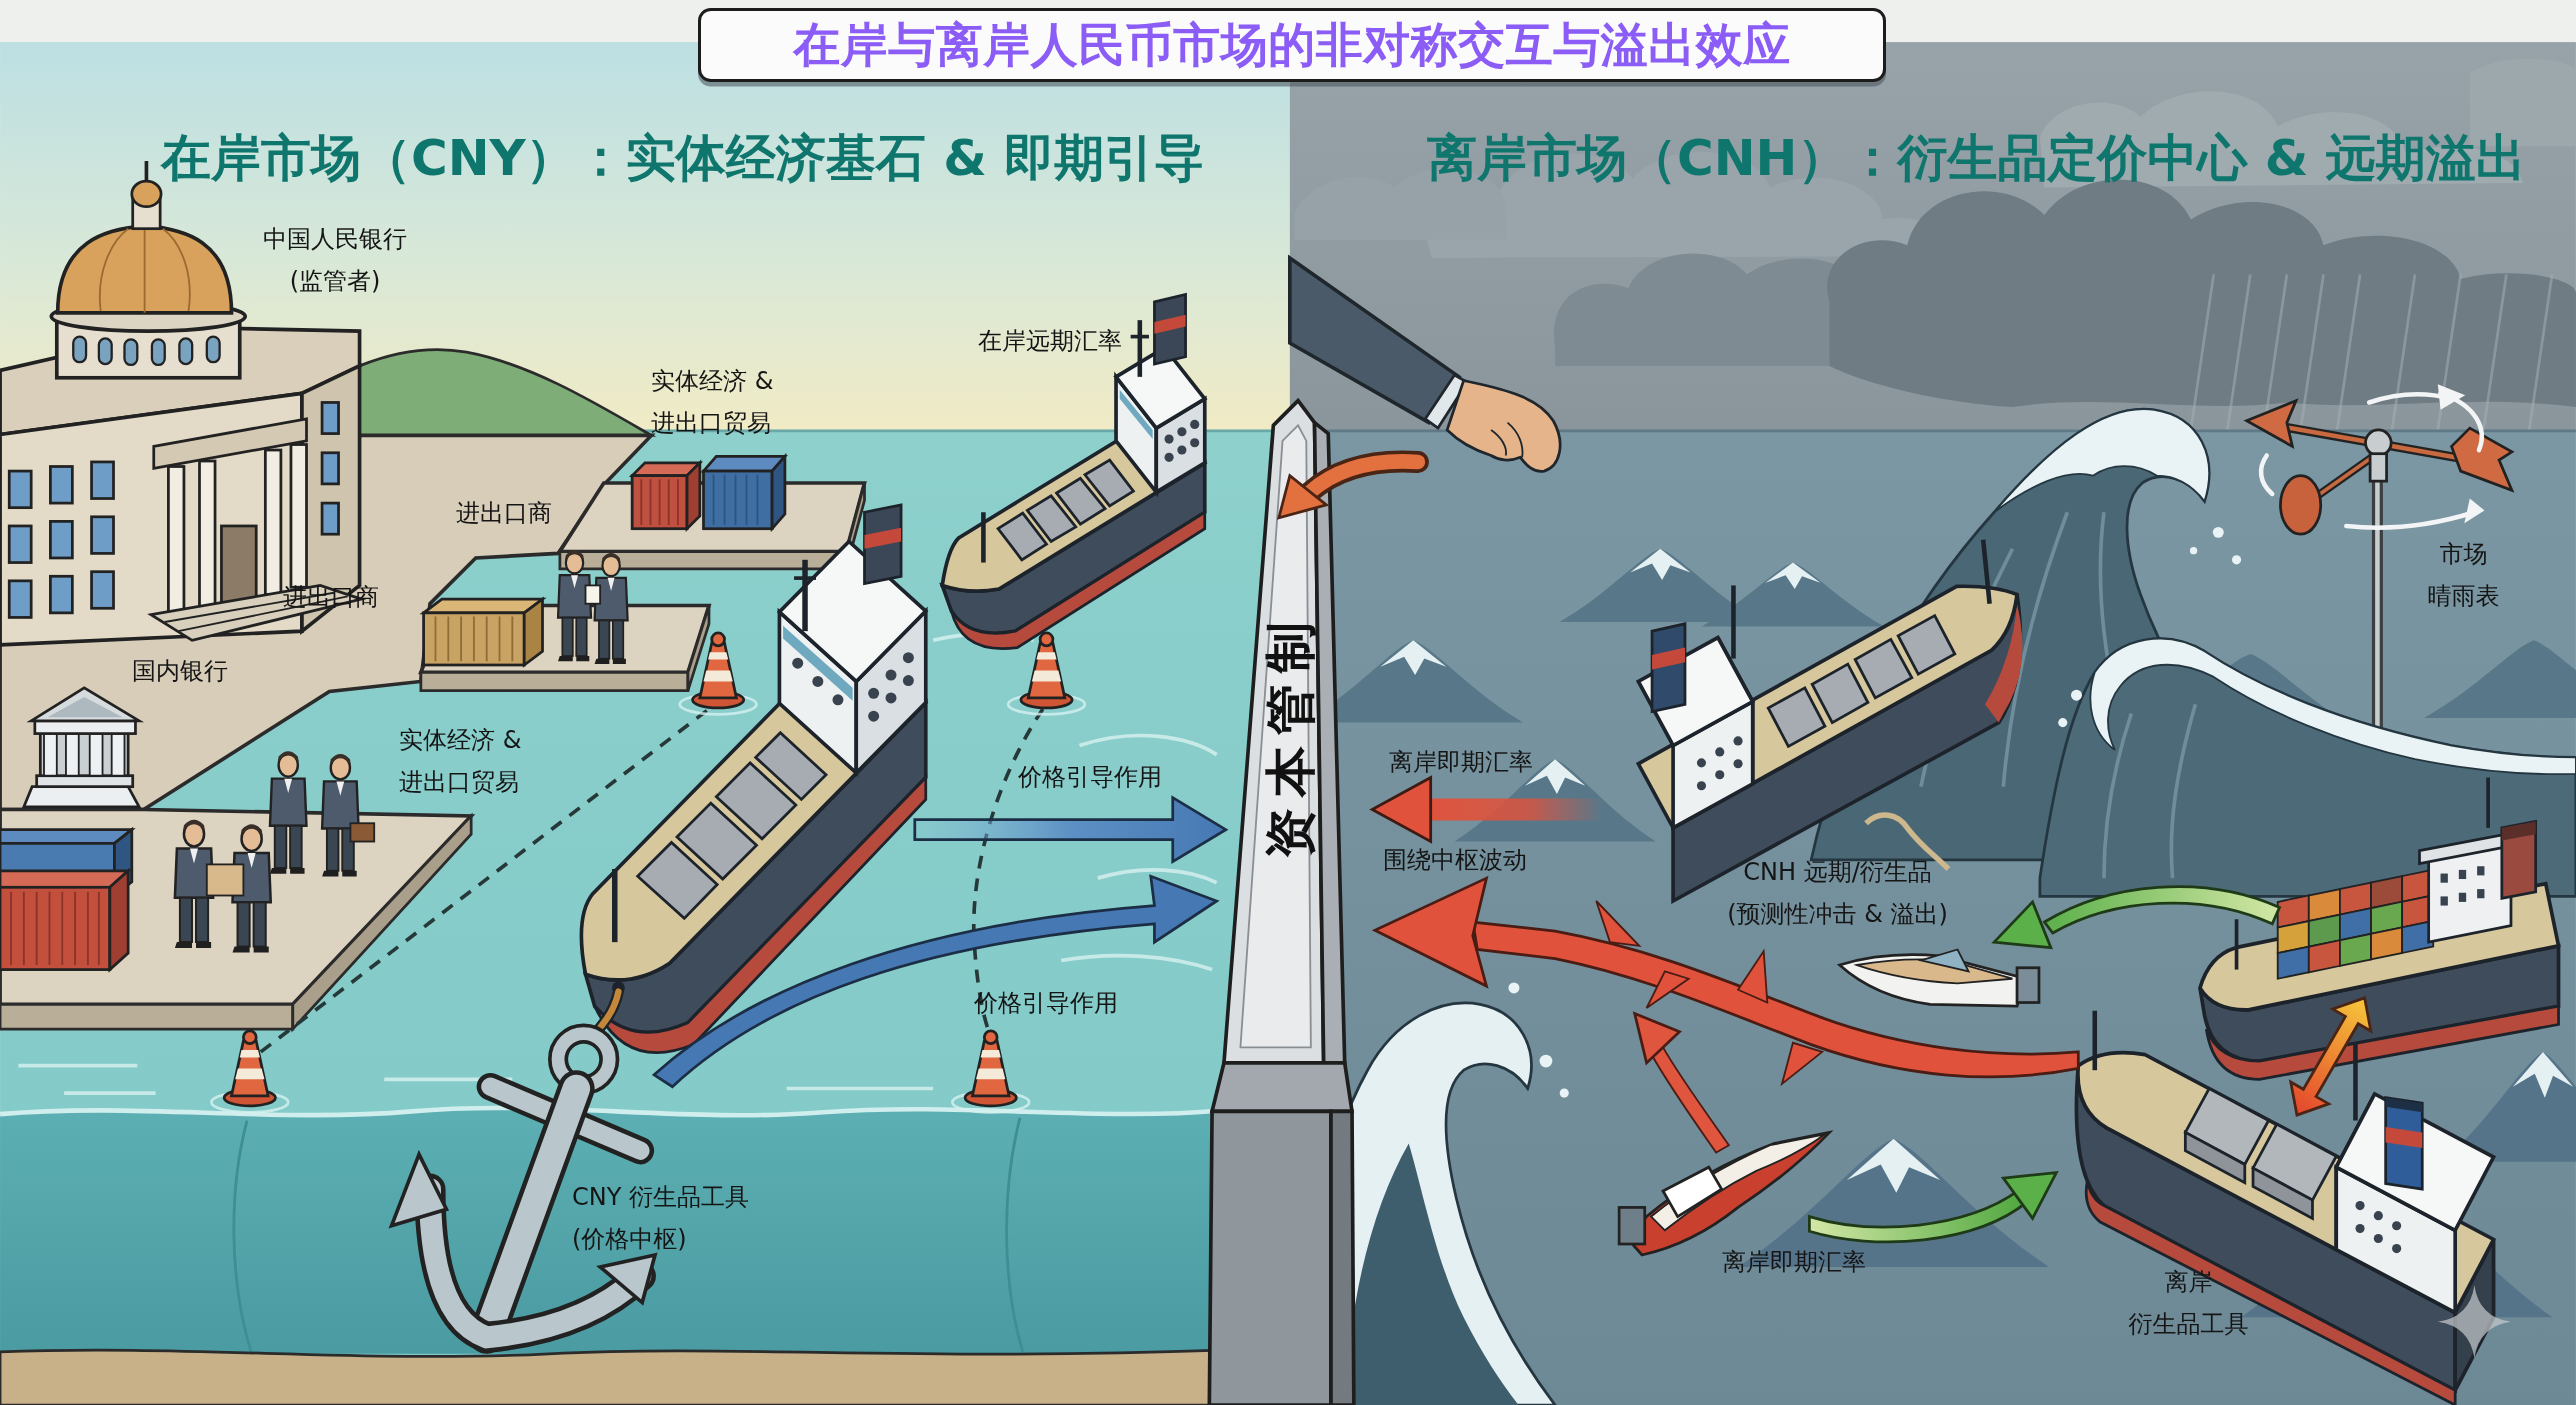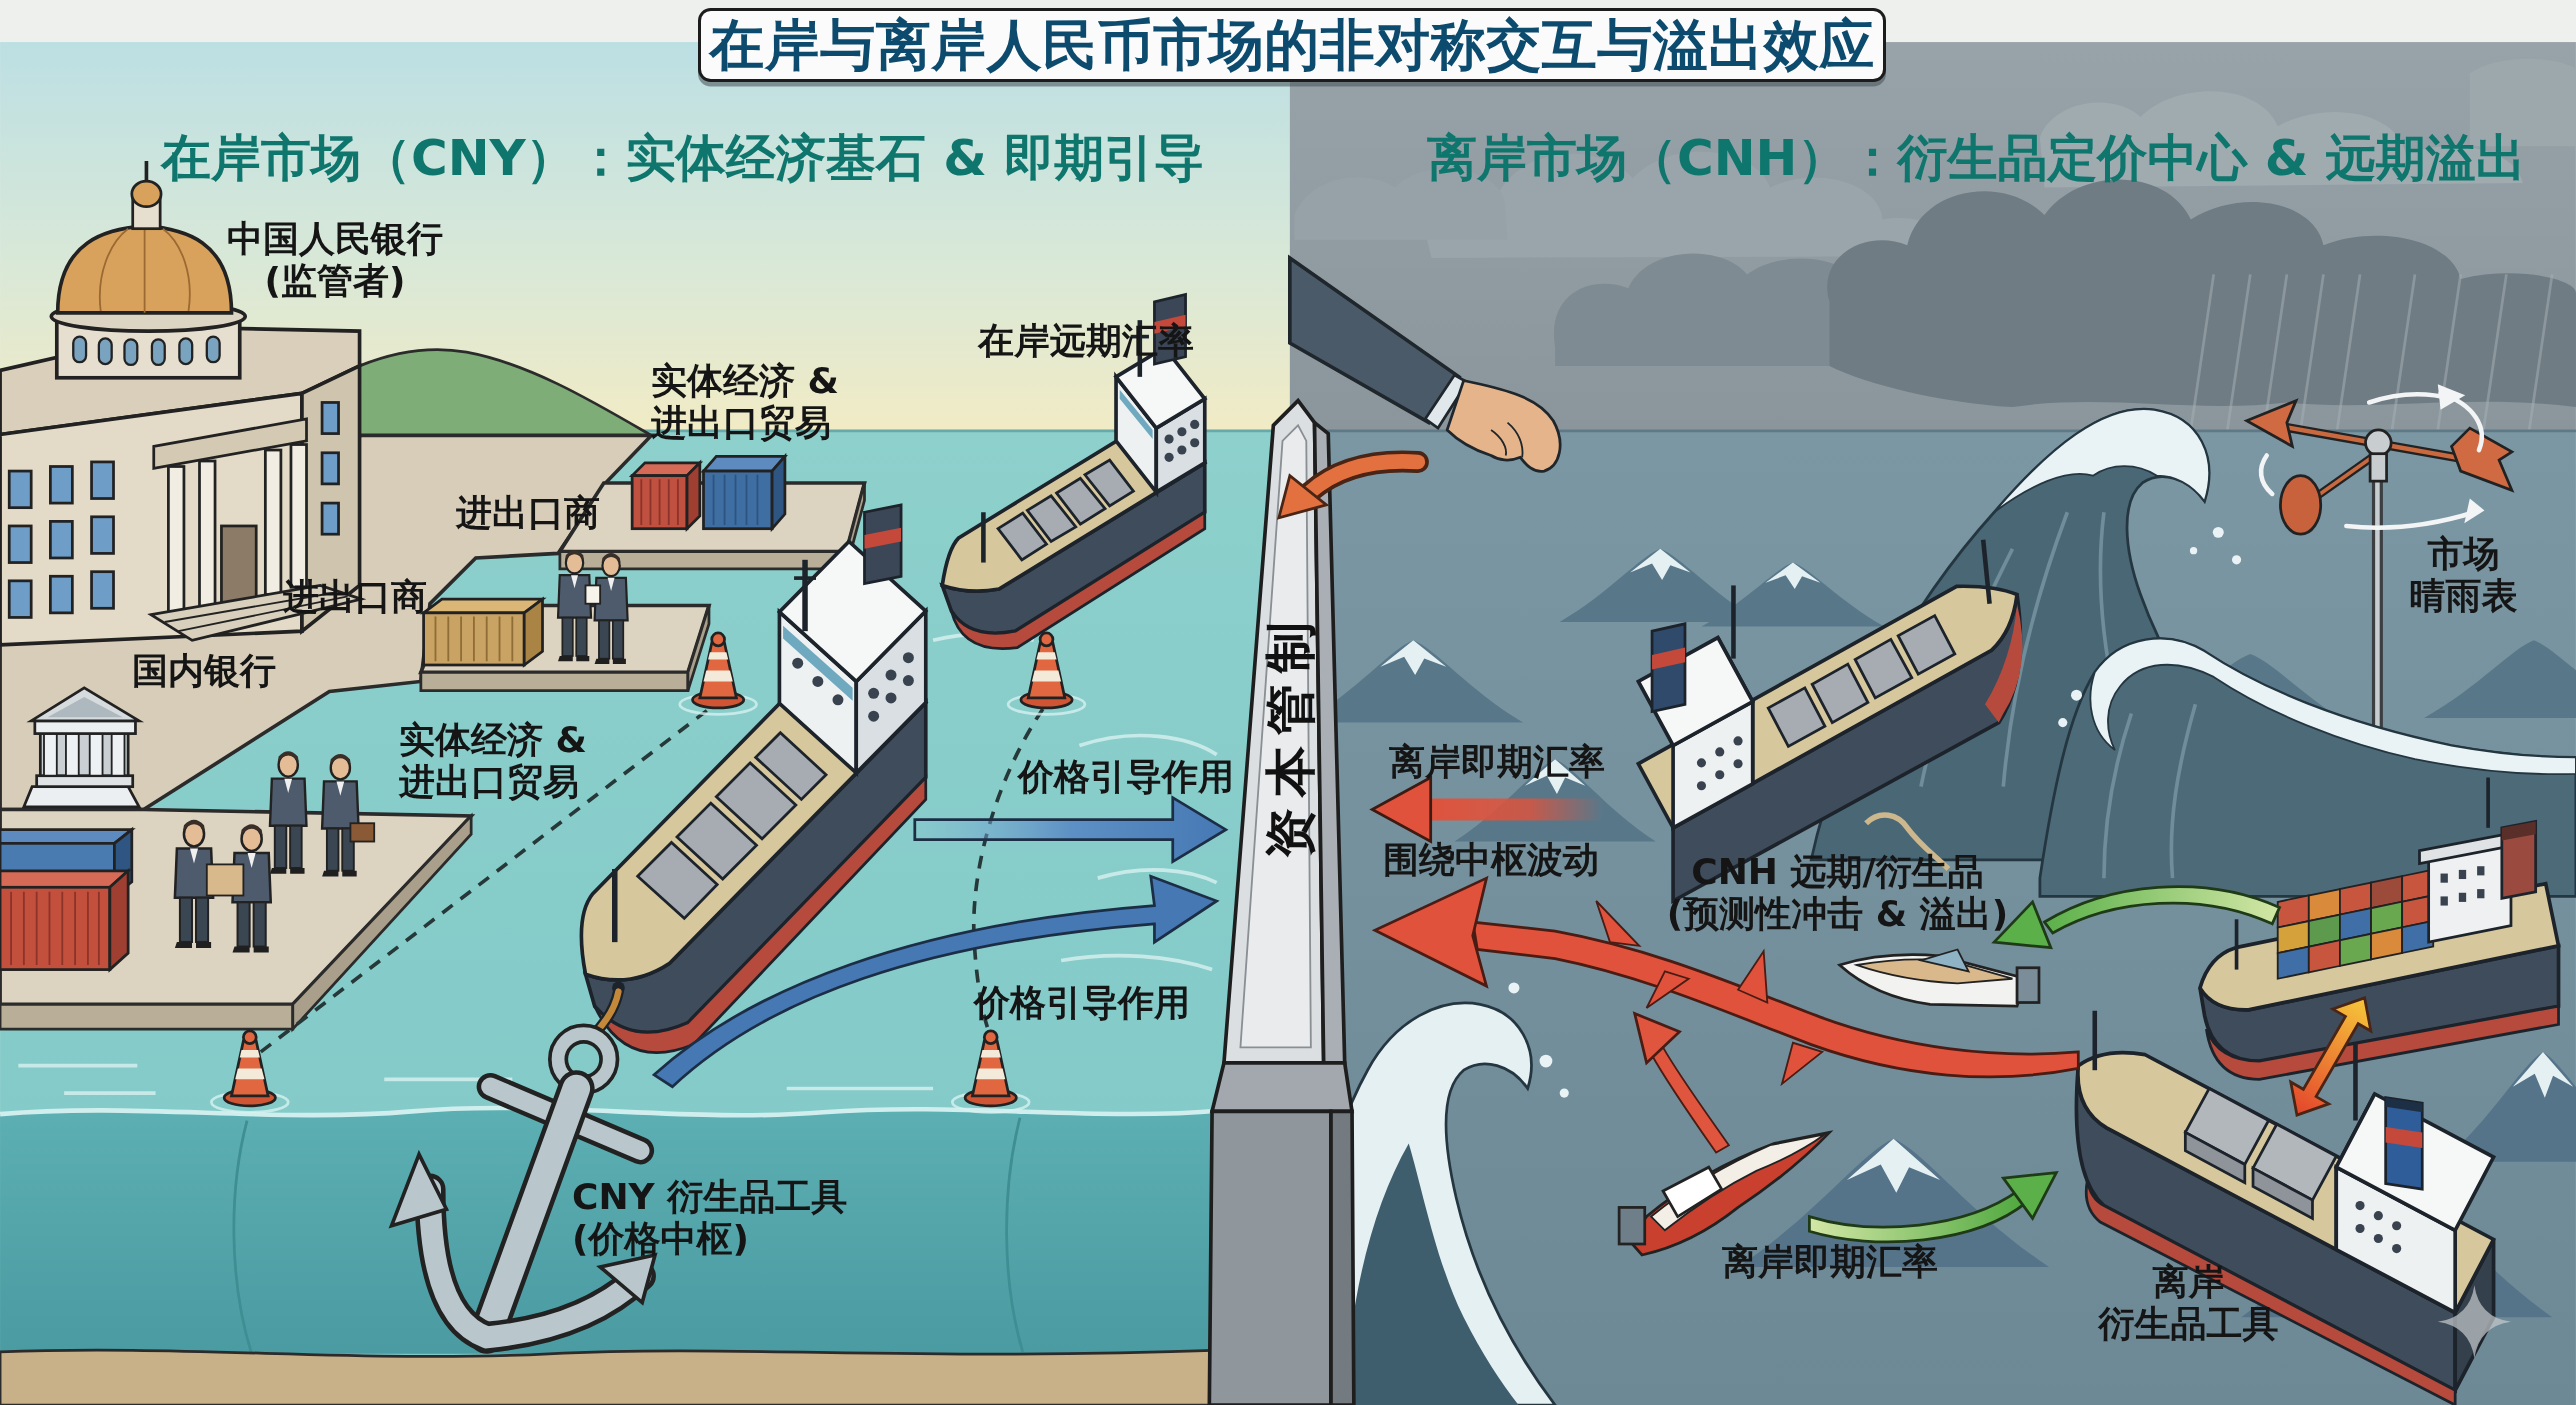--- a/index.html
+++ b/index.html
@@ -1,22 +1,22 @@
 <!DOCTYPE html>
 <html style="--onshore-sky-top: #bcdfe3; --onshore-sky-horizon: #f1ebc5; --onshore-sea: #7fc8c7; --offshore-sky: #8a969c; --offshore-sea: #6d8995; --price-guidance-arrow: #4678b4; --spillover-arrow: #e0523b; --feedback-arrow: #5bb04a; --intervention-arrow: #e2713f; --title-background: #fbfbfb; --text: #151515;font-size:14.6px"><head>
 <meta charset="utf-8">
 <style>
   html,body{margin:0;padding:0;}
   body{width:2576px;height:1405px;overflow:hidden;background:#eef0ee;font-family:"DejaVu Sans","Liberation Sans",sans-serif;}
   #stage{position:relative;width:2576px;height:1405px;overflow:hidden;}
   #scene{position:absolute;left:0;top:0;width:2576px;height:1405px;display:block;}
   .title-box{position:absolute;left:698px;top:8.2px;width:1188px;height:74px;box-sizing:border-box;background:var(--title-background,#fbfbfb);border:3.7px solid #1c1c1c;border-radius:12.8px;box-shadow:0 4.6px 0 rgba(70,80,88,.55);display:flex;align-items:center;justify-content:center;}
-  .title-text{font-size:55px;font-weight:700;color:#0c4a6e;white-space:nowrap;letter-spacing:0.5px;line-height:64px;}
+  .title-text{font-size:47px;font-weight:700;color:#8b5cf6;white-space:nowrap;letter-spacing:0.5px;line-height:64px;}
   .header{position:absolute;top:128px;font-size:50px;line-height:60px;font-weight:700;color:#0f766e;white-space:nowrap;}
-  .lbl{position:absolute;color:var(--text,#151515);font-weight:700;font-size:36px;line-height:42px;white-space:nowrap;}
+  .lbl{position:absolute;color:var(--text,#151515);font-weight:400;font-size:24px;line-height:42px;white-space:nowrap;}
   .lbl .ln{display:block;}
   .center{text-align:center;}
   .right{text-align:right;}
   .wall-text{position:absolute;left:1290px;top:735px;transform:translate(-50%,-50%) rotate(-90deg);font-size:51px;line-height:55px;font-weight:700;color:#111;letter-spacing:11px;white-space:nowrap;}
 </style>
 </head>
 <body>
 
 <div id="stage">
 <svg id="scene" viewBox="0 0 2816 1536" width="2576" height="1405" xmlns="http://www.w3.org/2000/svg">

